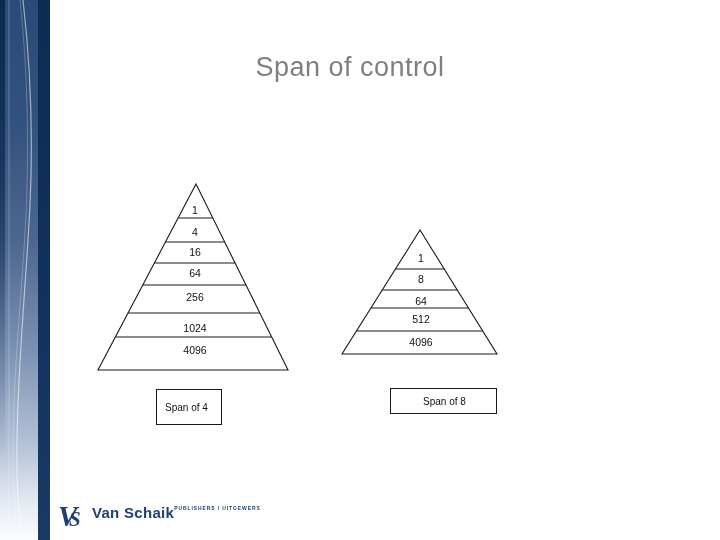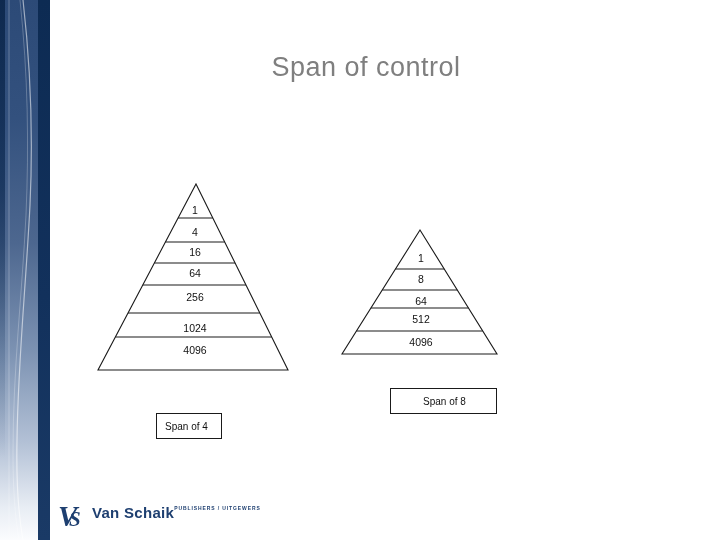--- a/index.html
+++ b/index.html
@@ -26,38 +26,38 @@
       rgba(13,40,77,.95) 0%, rgba(16,45,85,.75) 35%,
       rgba(40,70,110,.25) 65%, rgba(40,70,110,0) 85%);
   }
   .sidebar .bar{
     position:absolute;left:38px;top:0;width:12px;height:540px;
     background:linear-gradient(180deg,#0d2b53 0%, #12315c 55%, #1a3a66 100%);
   }
   .sidebar svg{position:absolute;left:0;top:0;}
   
   .title{
-    position:absolute;left:166px;top:52px;width:400px;
+    position:absolute;left:150px;top:52px;width:400px;
     text-align:center;
     font-size:27px;line-height:30px;
     letter-spacing:.5px;
   }
   
   #pyramids{position:absolute;left:0;top:0;width:720px;height:540px;}
   
   .caption{
     position:absolute;
     box-sizing:border-box;
     border:1px solid #1a1a1a;
     background:#ffffff;
     display:flex;align-items:center;
     padding-left:8px;
     font-size:10px;color:#111;
   }
-  .caption-left{left:156px;top:389px;width:66px;height:26px;margin-top:24px;}
+  .caption-left{left:156px;top:389px;width:66px;height:36px;}
   .caption-right{left:390px;top:388px;width:107px;height:26px;padding-left:32px;}
   
   .logo{
     position:absolute;left:58px;top:502px;height:34px;
     display:flex;align-items:flex-start;
   }
   .monogram{
     position:relative;display:inline-block;width:30px;height:32px;
   }
   .monogram .mv{

